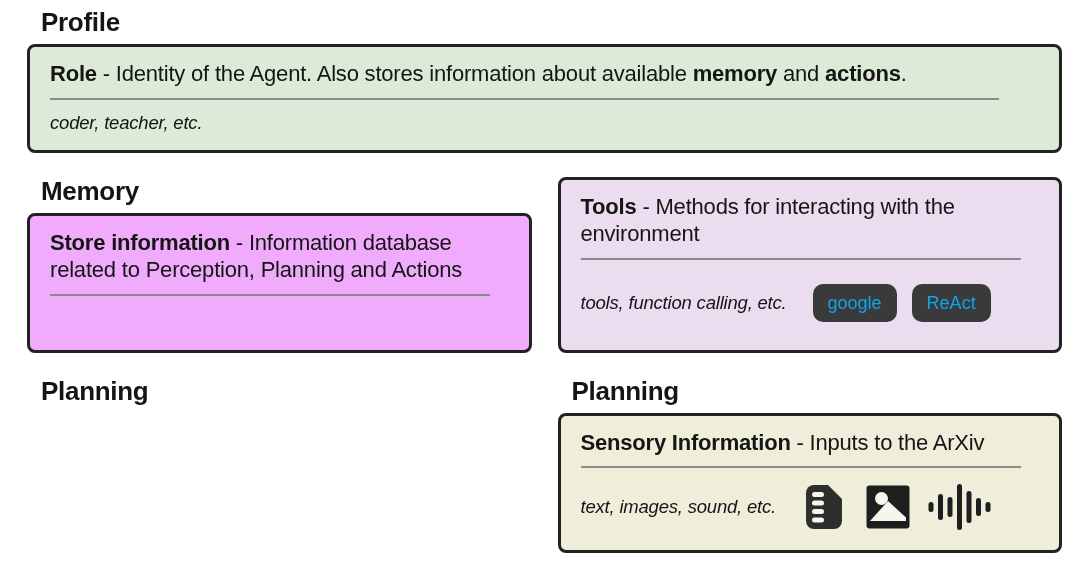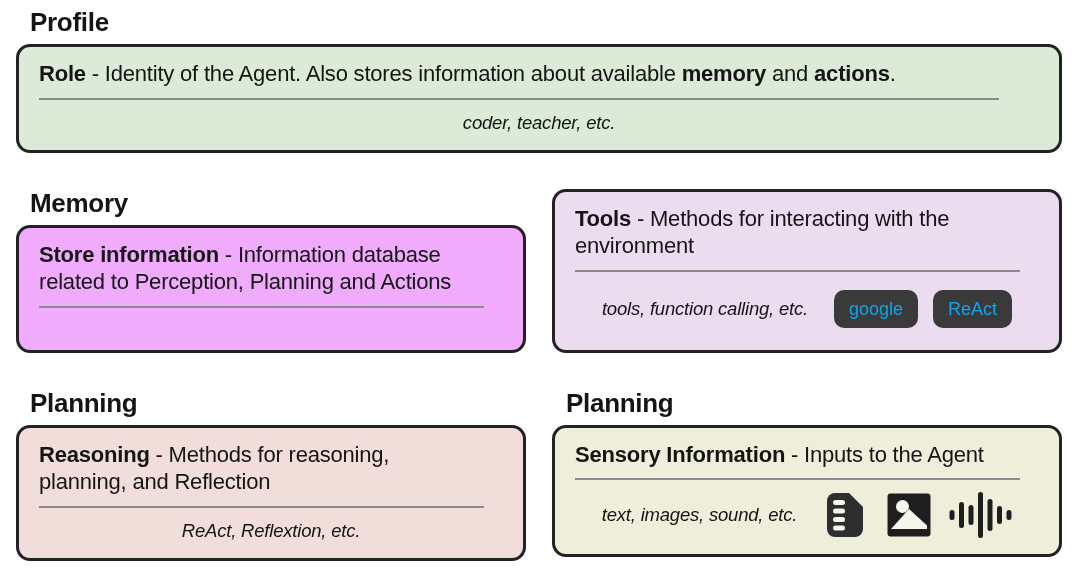--- a/index.html
+++ b/index.html
@@ -5,54 +5,54 @@
   * { box-sizing: border-box; }
   html, body { margin: 0; padding: 0; background: #ffffff; }
   body {
     width: 1080px; height: 575px;
     font-family: "Liberation Sans", sans-serif;
     color: #151515;
     overflow: hidden;
   }
   .page {
     width: 1080px; height: 575px;
-    padding: 8px 18px 22px 16px;
-    display: flex; flex-direction: column; gap: 12px;
+    padding: 8px 18px 22px 27px;
+    display: flex; flex-direction: column;
   }
   .section-heading {
     font-size: 26px; font-weight: 700;
     letter-spacing: -0.3px;
     margin: 0 0 6px 14px;
     line-height: 1.15;
   }
   .row {
     display: flex; gap: 26px; flex: 1; margin-top: 24px;
     min-height: 0;
   }
   .section { display: flex; flex-direction: column; flex: 1; min-width: 0; }
   .card {
     border: 3px solid #222222;
-    border-radius: 14px;
+    border-radius: 8px;
     padding: 13px 20px;
     display: flex; flex-direction: column;
     flex: 1;
   }
   .primary {
     margin: 0;
     font-size: 22px; line-height: 1.26;
     letter-spacing: -0.2px;
   }
   .primary .term { font-weight: 700; }
   .primary.narrow { max-width: 432px; }
   .card hr {
     border: none; border-top: 2px solid #8a8a8a;
     width: 96%; margin: 10px 0 9px 0; align-self: flex-start;
   }
   .examples-row {
-    display: flex; align-items: center; flex: 1; min-height: 28px; justify-content: center;
+    display: flex; align-items: center; flex: 1; min-height: 28px;
   }
   .examples {
     margin: 0; font-style: italic; font-size: 18.5px; letter-spacing: -0.2px;
   }
   .chip {
     background: #3a3a3a; color: #0ea5e9;
     border: none; border-radius: 10px;
     font-family: "Liberation Sans", sans-serif;
     font-size: 18px; line-height: 1;
     padding: 10px 15px;
@@ -100,33 +100,26 @@
           <button class="chip chip-google">google</button>
           <button class="chip chip-arxiv">ReAct</button>
         </div>
       </div>
     </section>
   </div>
 
   <div class="row">
     <section class="section">
       <h2 class="section-heading">Planning</h2>
-      <div class="card" style="background: rgb(241, 222, 219);">
-        <p class="primary narrow"><span class="term">Reasoning</span><span> - Methods for reasoning, planning, and Reflection</span></p>
-        <hr>
-        <div class="examples-row">
-          <p class="examples">ReAct, Reflextion, etc.</p>
-        </div>
-      </div>
     </section>
 
     <section class="section">
       <h2 class="section-heading">Planning</h2>
       <div class="card" style="background: rgb(238, 238, 218);">
-        <p class="primary"><span class="term">Sensory Information</span><span> - Inputs to the Agent</span></p>
+        <p class="primary"><span class="term">Sensory Information</span><span> - Inputs to the ArXiv</span></p>
         <hr>
         <div class="examples-row icon-strip">
           <p class="examples">text, images, sound, etc.</p>
 
           <span class="icon-doc">
             <svg width="40" height="47" viewBox="0 0 40 47">
               <path d="M10 1 H24 L38 15 V37 a8 8 0 0 1 -8 8 H10 a8 8 0 0 1 -8 -8 V9 a8 8 0 0 1 8 -8 Z" fill="#2e2e2e"></path>
               <rect x="8" y="8" width="12" height="5" rx="2.5" fill="#f6f6ec"></rect>
               <rect x="8" y="16.5" width="12" height="5" rx="2.5" fill="#f6f6ec"></rect>
               <rect x="8" y="25" width="12" height="5" rx="2.5" fill="#f6f6ec"></rect>

